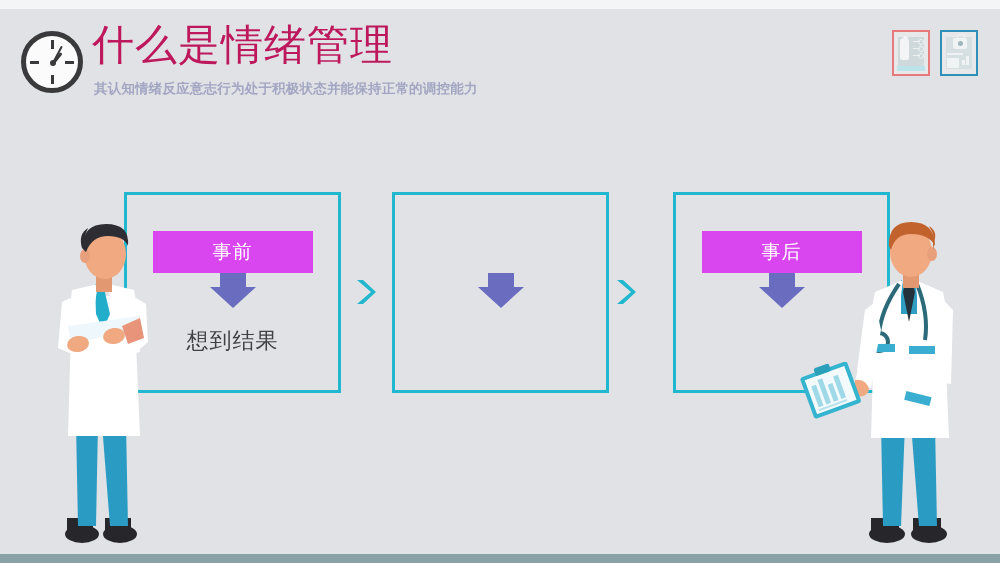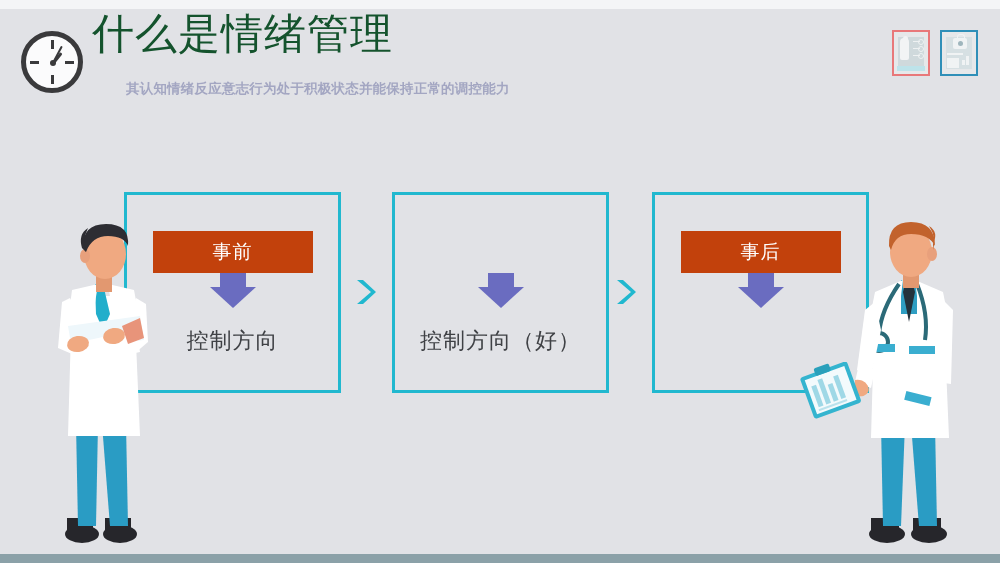--- a/index.html
+++ b/index.html
@@ -68,37 +68,36 @@
   .clock .pin {
     position: absolute;
     left: 24px; top: 24px;
     width: 6px; height: 6px;
     border-radius: 50%;
     background: #3a3a3c;
   }
 
   .title {
     position: absolute;
-    left: 92px; top: 13px;
+    left: 92px; top: 24px;
     font-size: 42px;
     font-weight: 500;
-    color: #14532d;
+    color: #be185d;
     letter-spacing: 1px;
     white-space: nowrap;
     line-height: 1;
   }
   .subtitle {
     position: absolute;
     left: 94px; top: 80px;
     font-size: 13.5px;
     font-weight: bold;
     color: #a3a6c2;
     white-space: nowrap;
     letter-spacing: 0.2px;
-    margin-left: 32px;
   }
 
   
   .doc-icons {
     position: absolute;
     right: 22px; top: 30px;
     display: flex;
     gap: 10px;
   }
   .doc {
@@ -201,30 +200,30 @@
   .flowbox {
     position: absolute;
     top: 192px;
     width: 217px;
     height: 201px;
     border: 3px solid #21b8cf;
     box-sizing: border-box;
   }
   .flowbox.b1 { left: 124px; }
   .flowbox.b2 { left: 392px; }
-  .flowbox.b3 { left: 652px; }
+  .flowbox.b3 { left: 673px; }
 
   .ph-label {
     position: absolute;
     top: 36px;
     left: 50%;
     transform: translateX(-50%);
     width: 160px;
     height: 42px;
-    background: #c2410c;
+    background: #d946ef;
     color: #ffffff;
     font-size: 19px;
     display: flex;
     align-items: center;
     justify-content: center;
     letter-spacing: 1px;
   }
   .ph-arrow {
     position: absolute;
     top: 78px;
@@ -318,29 +317,28 @@
       <div class="bar b2"></div>
     </div>
   </div>
 
   <div class="flowbox b1">
     <div class="ph-label">事前</div>
     <div class="ph-arrow">
       <div class="stem"></div>
         <div class="head"></div>
     </div>
-    <div class="ph-desc">控制方向</div>
+    <div class="ph-desc">想到结果</div>
   </div>
 
   <div class="flowbox b2">
     <div class="ph-arrow">
       <div class="stem"></div>
         <div class="head"></div>
     </div>
-    <div class="ph-desc">控制方向（好）</div>
   </div>
 
   <div class="flowbox b3">
     <div class="ph-label">事后</div>
     <div class="ph-arrow">
       <div class="stem"></div>
         <div class="head"></div>
     </div>
   </div>
 

